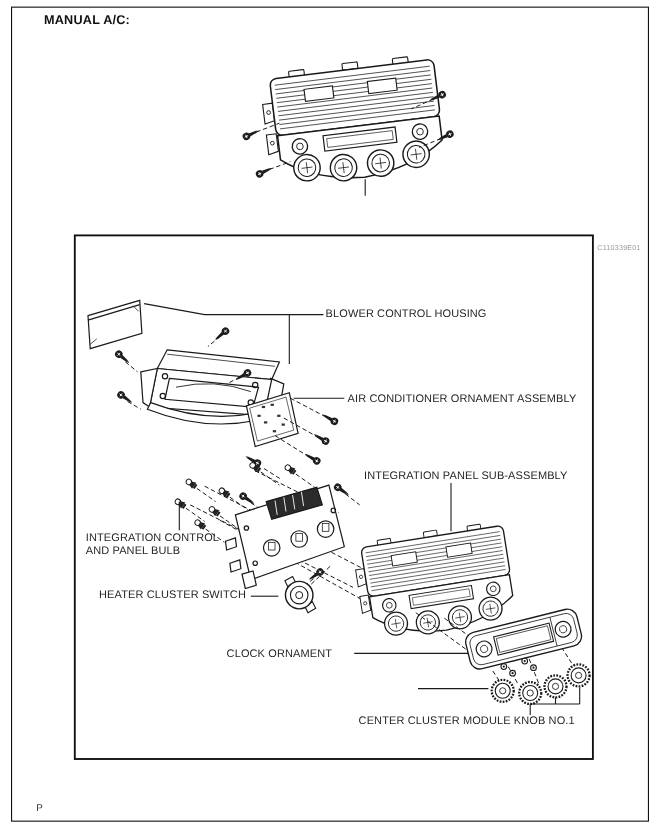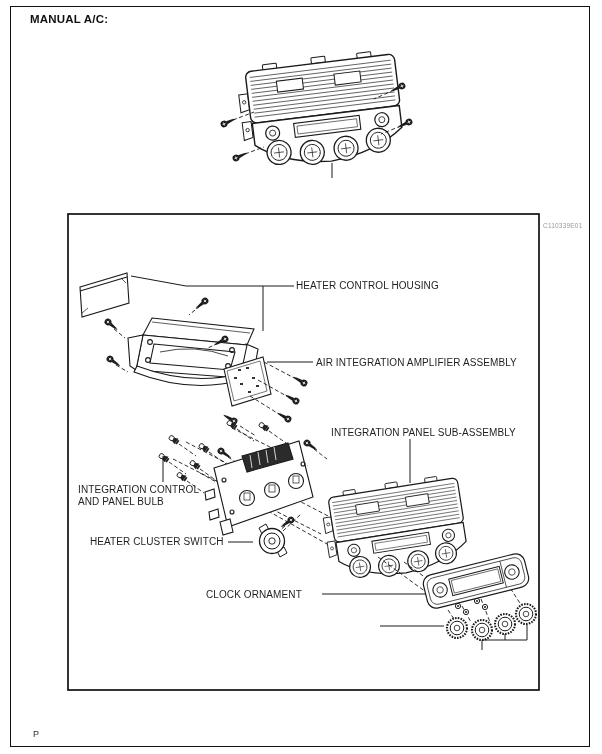--- a/index.html
+++ b/index.html
@@ -1,20 +1,20 @@
 <!DOCTYPE html>
 <html><head>
 <meta charset="utf-8">
 <style>
   html,body{margin:0;padding:0;background:#fff;}
   #page{position:relative;width:602px;height:754px;background:#fff;overflow:hidden;
         font-family:"Liberation Sans",sans-serif;}
   .page-border{position:absolute;left:10px;top:6px;width:580px;height:741px;
         border:1.5px solid #111;box-sizing:border-box;}
-  .hdr{position:absolute;left:30px;top:13px;font-size:11.5px;font-weight:bold;
+  .hdr{position:absolute;left:40px;top:13px;font-size:11.5px;font-weight:bold;
         color:#111;letter-spacing:.2px;white-space:nowrap;}
   .lbl{position:absolute;font-size:10px;line-height:12px;color:#1f1f1f;
         letter-spacing:.1px;white-space:nowrap;}
   .code{position:absolute;left:543px;top:222px;font-size:6.5px;color:#9a9a9a;
         letter-spacing:.2px;white-space:nowrap;}
   .pgmark{position:absolute;left:33px;top:729px;font-size:9px;color:#333;}
   svg{position:absolute;left:0;top:0;}
   .ln{stroke:#1a1a1a;fill:none;}
 </style>
 </head>
@@ -257,31 +257,32 @@
       <path d="M228 542 H253"></path>
       <path d="M322 594 H426"></path>
       <path d="M380 626 H444"></path>
       <path d="M482 650 V640 M482 640 H527 M527 640 V625 M505 640 V634"></path>
     </g>
   </svg>
 
 
   <div class="code">C110339E01</div>
 
-  <div class="lbl" style="left:296px;top:280px">HEATER CONTROL HOUSING</div>
-
-  <div class="lbl" style="left:316px;top:357px">AIR INTEGRATION AMPLIFIER ASSEMBLY</div>
+  <div class="lbl" style="left:296px;top:280px">BLOWER CONTROL HOUSING</div>
+
+  <div class="lbl" style="left:316px;top:357px">AIR CONDITIONER ORNAMENT ASSEMBLY</div>
 
   <div class="lbl" style="left:331px;top:427px">INTEGRATION PANEL SUB-ASSEMBLY</div>
 
   <div class="lbl" style="left:78px;top:484px">
     <div>INTEGRATION CONTROL</div>
     <div>AND PANEL BULB</div>
   </div>
 
   <div class="lbl" style="left:90px;top:536px">HEATER CLUSTER SWITCH</div>
 
   <div class="lbl" style="left:206px;top:589px">CLOCK ORNAMENT</div>
 
 
+  <div class="lbl" style="left:326px;top:650px">CENTER CLUSTER MODULE KNOB NO.1</div>
 
   <div class="pgmark">P</div>
 </div>
 
 </body></html>

